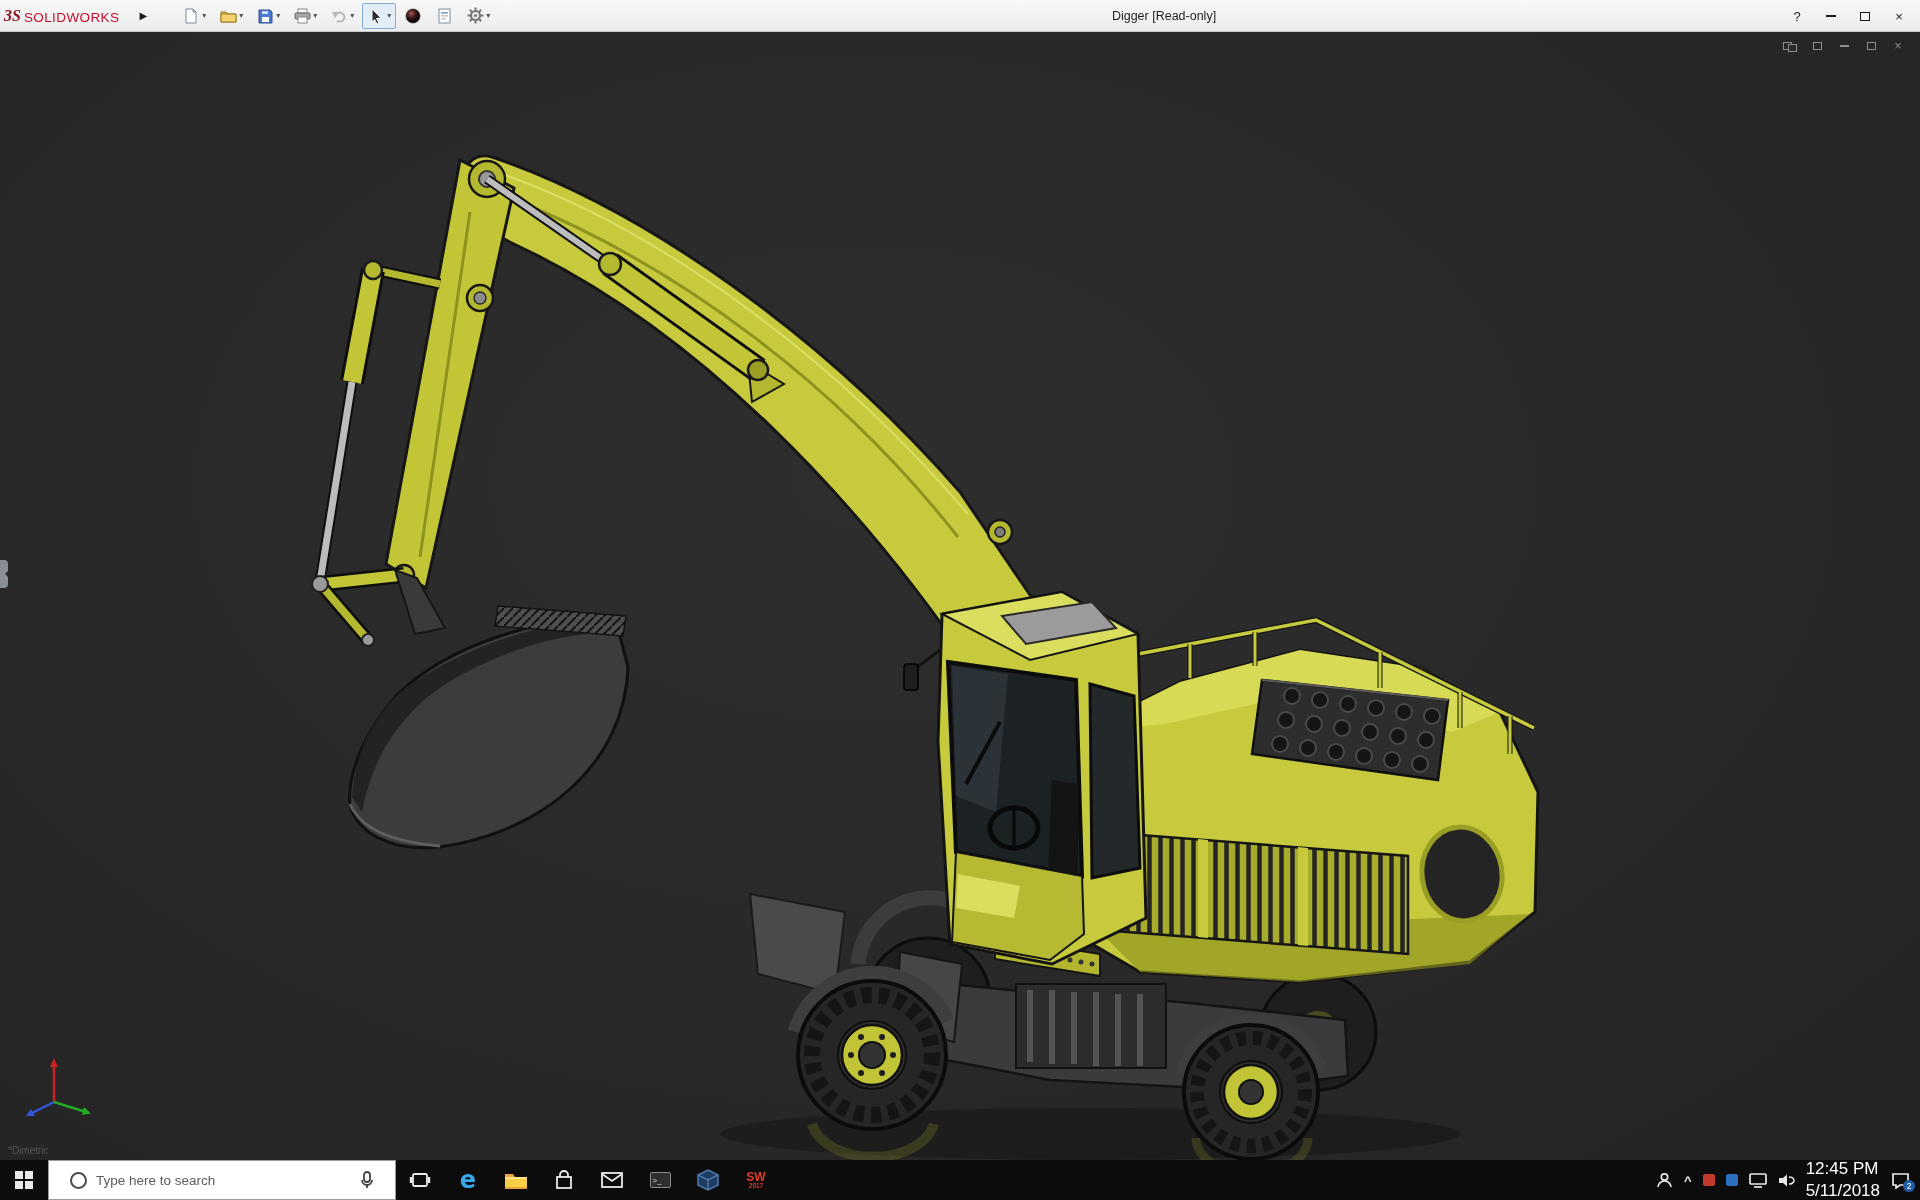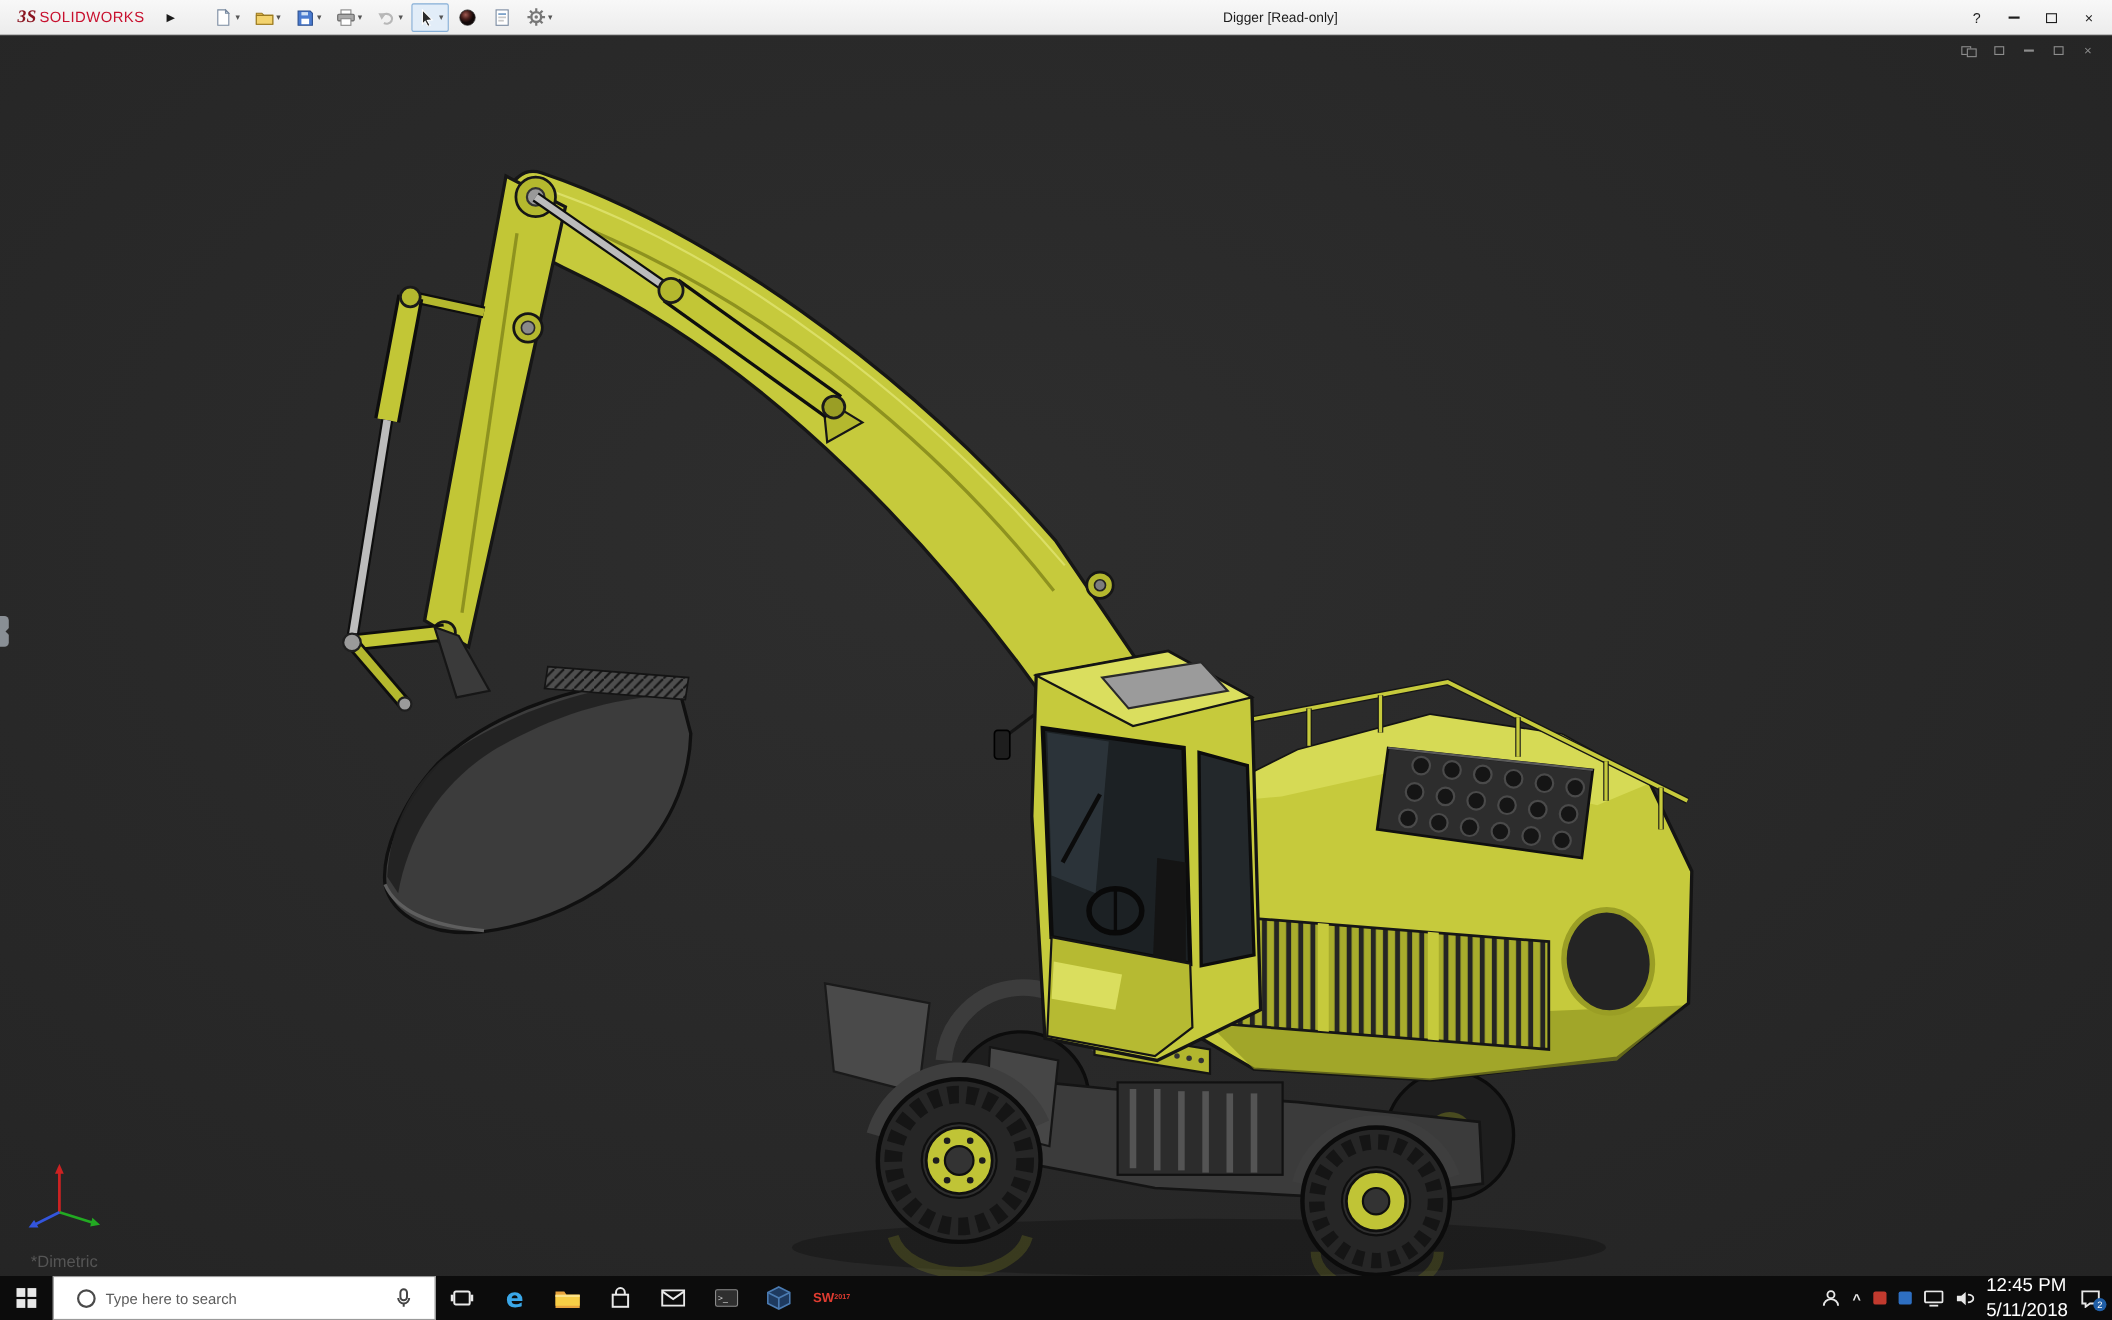--- a/index.html
+++ b/index.html
@@ -1,20 +1,20 @@
 <!DOCTYPE html>
 <html><head>
 <meta charset="utf-8">
 <style>
   *{margin:0;padding:0;box-sizing:border-box}
   html,body{width:1920px;height:1200px;overflow:hidden;background:#262626;font-family:"Liberation Sans",sans-serif}
 
   
   .titlebar{position:absolute;top:0;left:0;right:0;height:32px;background:linear-gradient(#f8f8f8,#ececec);border-bottom:1px solid #c9c9c9;display:flex;align-items:center;z-index:30}
-  .logo{display:flex;align-items:center;margin-left:16px}
+  .logo{display:flex;align-items:flex-end;margin-left:4px}
   .logo-mark{font-family:"Liberation Serif",serif;font-style:italic;font-weight:bold;color:#8b1520;font-size:16px;margin-right:3px}
   .logo-text{color:#c8102e;font-weight:normal;font-size:13.5px;letter-spacing:.4px}
   .expand-btn{margin-left:20px;font-size:10px;color:#1a1a1a;background:none;border:none;cursor:pointer}
   .toolbar{display:flex;align-items:center;margin-left:30px;gap:3px}
   .tool{display:flex;align-items:center;gap:2px;padding:3px 4px;border:1px solid transparent;border-radius:2px;background:none;cursor:pointer}
   .tool.active{border-color:#85aed6;background:#e2edf8}
   .dd{font-size:8px;color:#555;line-height:1}
   .doc-title{position:absolute;left:1164px;transform:translateX(-50%);top:0;height:44px;line-height:32px;font-size:12.5px;color:#1d1d1d;white-space:nowrap}
   .win-controls{position:absolute;right:4px;top:0;height:32px;display:flex;align-items:center}
   .wc{width:34px;height:30px;display:flex;align-items:center;justify-content:center;background:none;border:none;font-size:13px;color:#1d1d1d;cursor:pointer}
@@ -28,33 +28,33 @@
   .viewport{position:absolute;top:32px;left:0;right:0;bottom:40px;background:radial-gradient(ellipse at 45% 40%,#2e2e2e 0%,#282828 60%,#242424 100%)}
   svg.scene{position:absolute;inset:0;width:100%;height:100%}
   .doc-controls{position:absolute;top:5px;right:12px;display:flex;gap:7px;align-items:center}
   .dc{width:20px;height:18px;display:flex;align-items:center;justify-content:center;color:#8d8d8d;background:none;border:none;font-size:12px;cursor:pointer}
   .dc .sq{width:9px;height:8px;border:1.5px solid #8d8d8d}
   .dc .sq2{width:9px;height:8px;border:1.5px solid #8d8d8d;margin-left:-4px;margin-top:4px;background:#2a2a2a}
   .dc .bar{width:9px;height:2px;background:#8d8d8d}
   .fm-tab{position:absolute;left:0;top:528px;width:8px;height:28px;background:#9ba1a8;border-radius:0 4px 4px 0;opacity:.85;cursor:pointer}
   .fm-tab:after{content:"";position:absolute;left:1px;top:10px;border:4px solid transparent;border-right-color:#2a2a2a}
   .triad{position:absolute;left:24px;bottom:42px}
-  .orient-label{position:absolute;left:28px;bottom:4px;color:#555;font-size:15px}
+  .orient-label{position:absolute;left:8px;bottom:4px;color:#555;font-size:10px}
 
   
   .taskbar{position:absolute;left:0;right:0;bottom:0;height:40px;background:#0c0c0c;display:flex;align-items:center;z-index:40}
   .tb-btn{width:48px;height:40px;display:flex;align-items:center;justify-content:center;background:none;border:none;cursor:pointer;position:relative}
   .search{width:348px;height:40px;background:#fff;border:1px solid #9a9a9a;display:flex;align-items:center;padding:0 21px;gap:9px}
   .search input{border:none;outline:none;flex:1;font-size:13.5px;color:#444;background:transparent;font-family:"Liberation Sans",sans-serif}
   .search input::placeholder{color:#5c5c5c;opacity:1}
   .cortana-ring{width:17px;height:17px;border:2px solid #4a4a4a;border-radius:50%}
   .win-grid{display:grid;grid-template-columns:8px 8px;grid-template-rows:8px 8px;gap:1.5px}
   .win-grid i{background:#e9e9e9}
   .edge-e{color:#3aa7e8;font-size:24px;font-weight:bold;font-family:"DejaVu Sans",sans-serif;line-height:1}
-  .sw-ico{display:flex;align-items:center;line-height:1}
+  .sw-ico{display:flex;flex-direction:column;align-items:center;line-height:1}
   .sw-top{color:#e03c31;font-weight:bold;font-size:12px}
   .sw-year{color:#e03c31;font-size:6.5px;font-weight:bold}
   .tray{margin-left:auto;display:flex;align-items:center;gap:11px;padding-right:10px;color:#e8e8e8}
   .tray-btn{background:none;border:none;color:#e8e8e8;display:flex;align-items:center;justify-content:center;cursor:pointer;position:relative}
   .chev{font-size:13px;font-weight:bold;color:#e8e8e8}
   .clock{text-align:left;font-size:17px;line-height:1.3;color:#fff;cursor:pointer}
   .badge{position:absolute;right:-5px;bottom:-3px;background:#205ea6;color:#fff;font-size:8.5px;min-width:12px;height:12px;border-radius:6px;display:flex;align-items:center;justify-content:center}
   .tray-red{width:12px;height:12px;background:#c23a2e;border-radius:2px}
   .tray-blue{width:12px;height:12px;background:#2e6fc2;border-radius:2px}
   .console-ico{width:21px;height:16px;background:#2f2f2f;border:1.5px solid #8a8a8a;border-radius:2px;display:flex;align-items:center;padding-left:2px;color:#ddd;font-size:8px}

